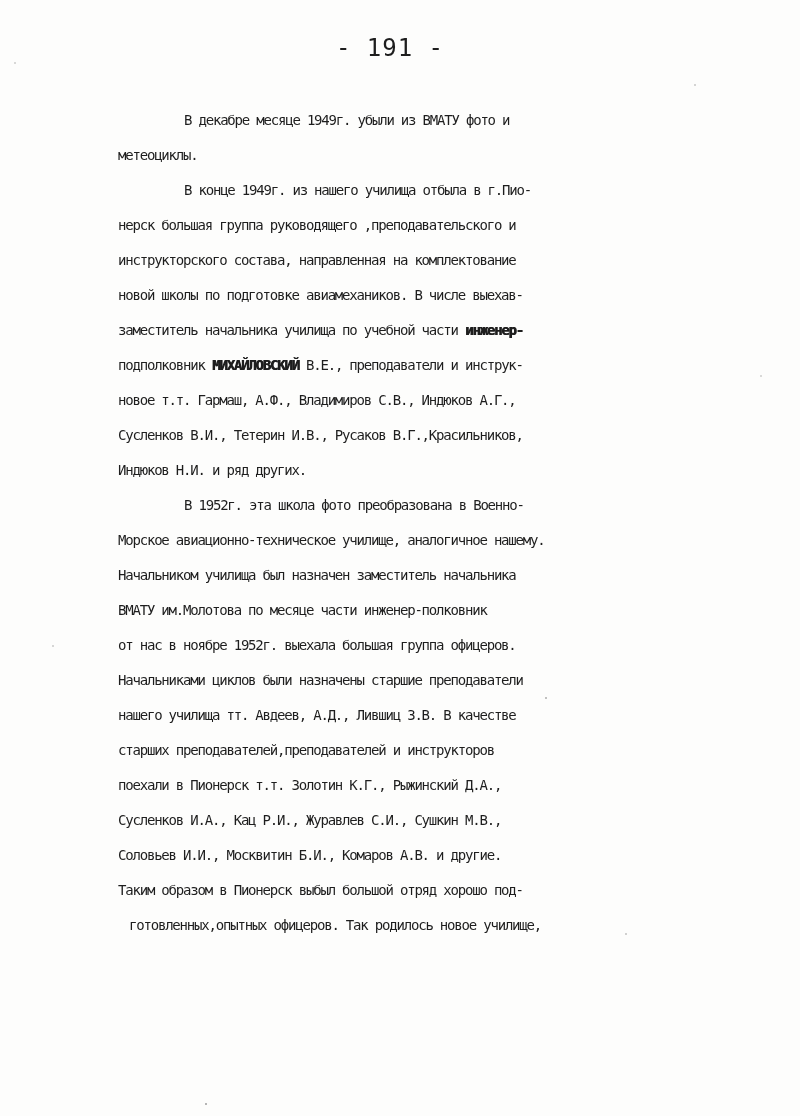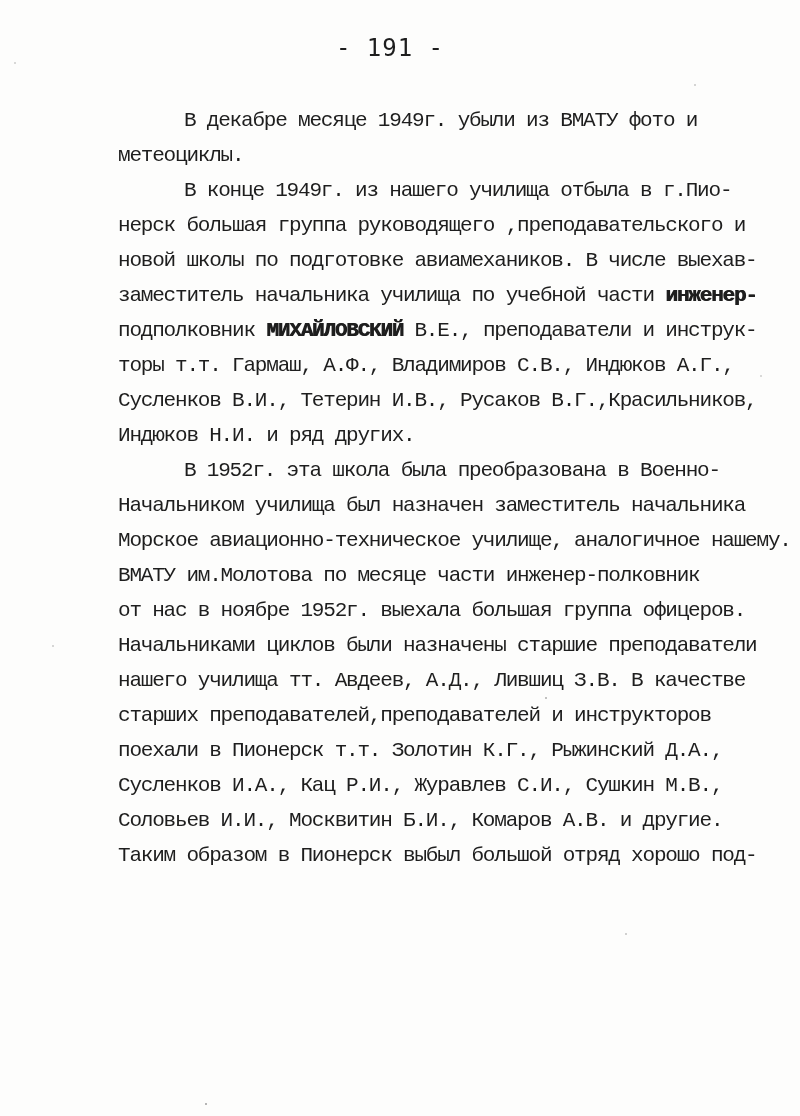--- a/index.html
+++ b/index.html
@@ -28,24 +28,23 @@
   }
   .text-body {
     position: absolute;
     top: 103px;
     left: 118px;
     width: 676px;
   }
   .line {
     height: 35px;
     line-height: 35px;
-    font-size: 21px;
+    font-size: 14px;
     letter-spacing: -1.2px;
     white-space: pre;
-    font-family: Liberation Mono, monospace;
   }
   .indent-first { padding-left: 66px; }
   .indent-small { padding-left: 11px; }
   .b {
     font-weight: bold;
     text-shadow: 0.7px 0 0 currentColor;
   }
   
   .scan-noise {
     position: absolute;
@@ -70,35 +69,37 @@
   <div class="scan-noise"></div>
   <div class="page-number">- 191 -</div>
   <div class="text-body">
       <div>
         <div class="line indent-first"><span>В декабре месяце 1949г. убыли из ВМАТУ фото и</span></div>
         <div class="line"><span>метеоциклы.</span></div>
       </div>
       <div>
         <div class="line indent-first"><span>В конце 1949г. из нашего училища отбыла в г.Пио-</span></div>
         <div class="line"><span>нерск большая группа руководящего ,преподавательского и</span></div>
+        <div class="line"><span>инструкторского состава, направленная на комплектование</span></div>
         <div class="line"><span>новой школы по подготовке авиамехаников. В числе выехав-</span></div>
         <div class="line"><span>заместитель начальника училища по учебной части </span><span class="b">инженер-</span></div>
         <div class="line"><span>подполковник </span><span class="b">МИХАЙЛОВСКИЙ</span><span> В.Е., преподаватели и инструк-</span></div>
-        <div class="line"><span>торы т.т. Гармаш, А.Ф., Владимиров С.В., Индюков А.Г.,</span></div>
+        <div class="line"><span>новое т.т. Гармаш, А.Ф., Владимиров С.В., Индюков А.Г.,</span></div>
         <div class="line"><span>Сусленков В.И., Тетерин И.В., Русаков В.Г.,Красильников,</span></div>
         <div class="line"><span>Индюков Н.И. и ряд других.</span></div>
       </div>
       <div>
-        <div class="line indent-first"><span>В 1952г. эта школа была преобразована в Военно-</span></div>
+        <div class="line indent-first"><span>В 1952г. эта школа фото преобразована в Военно-</span></div>
+        <div class="line"><span>Морское авиационно-техническое училище, аналогичное нашему.</span></div>
         <div class="line"><span>Начальником училища был назначен заместитель начальника</span></div>
-        <div class="line"><span>Морское авиационно-техническое училище, аналогичное нашему.</span></div>
         <div class="line"><span>ВМАТУ им.Молотова по месяце части инженер-полковник</span></div>
         <div class="line"><span>от нас в ноябре 1952г. выехала большая группа офицеров.</span></div>
         <div class="line"><span>Начальниками циклов были назначены старшие преподаватели</span></div>
         <div class="line"><span>нашего училища тт. Авдеев, А.Д., Лившиц З.В. В качестве</span></div>
         <div class="line"><span>старших преподавателей,преподавателей и инструкторов</span></div>
         <div class="line"><span>поехали в Пионерск т.т. Золотин К.Г., Рыжинский Д.А.,</span></div>
         <div class="line"><span>Сусленков И.А., Кац Р.И., Журавлев С.И., Сушкин М.В.,</span></div>
         <div class="line"><span>Соловьев И.И., Москвитин Б.И., Комаров А.В. и другие.</span></div>
         <div class="line"><span>Таким образом в Пионерск выбыл большой отряд хорошо под-</span></div>
+        <div class="line indent-small"><span>готовленных,опытных офицеров. Так родилось новое училище,</span></div>
       </div>
     </div>
 </div>
 
 </body></html>

